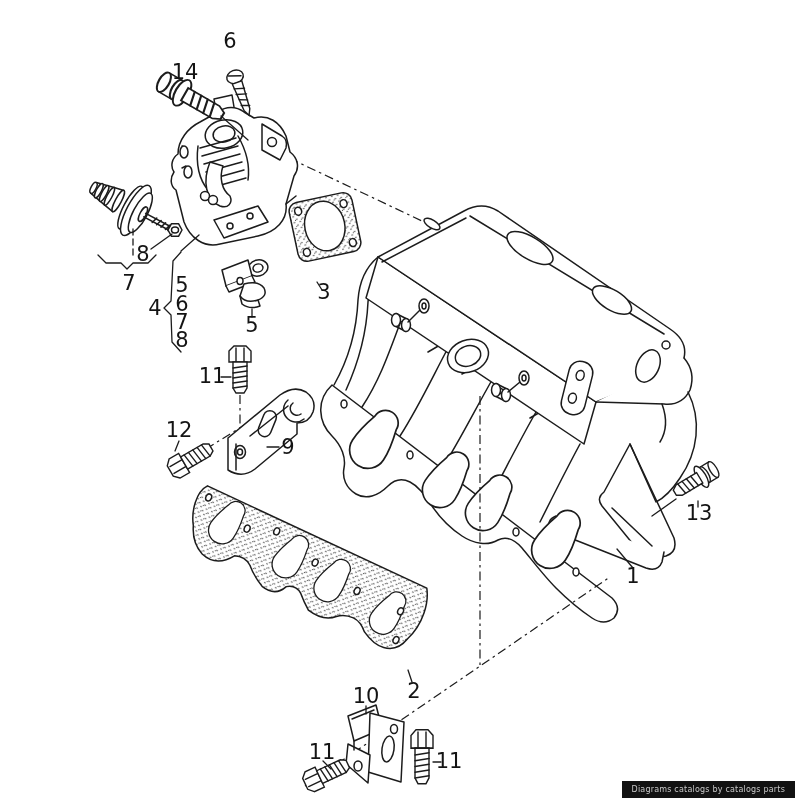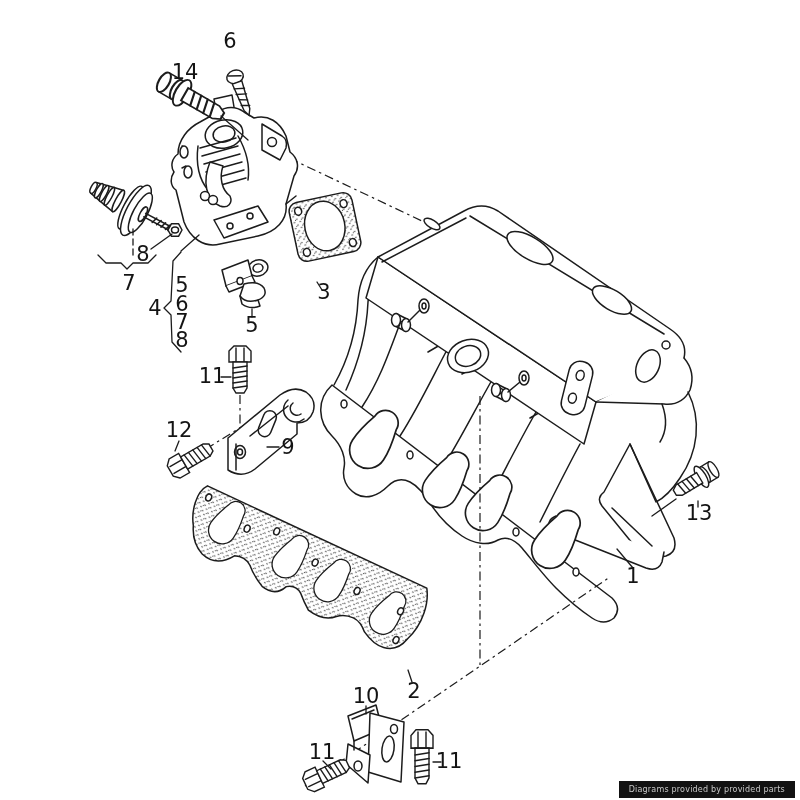--- a/index.html
+++ b/index.html
@@ -300,13 +300,13 @@
     <text class="callout" x="288" y="454">9</text>
     <text class="callout" x="699" y="520">13</text>
     <text class="callout" x="633" y="583">1</text>
     <text class="callout" x="414" y="698">2</text>
     <text class="callout" x="366" y="703">10</text>
     <text class="callout" x="322" y="759">11</text>
     <text class="callout" x="449" y="768">11</text>
   </g>
 </svg>
 
-<div class="watermark">Diagrams provided by provided parts</div>
+<div class="watermark">Diagrams catalogs by catalogs parts</div>
 
 </body></html>

